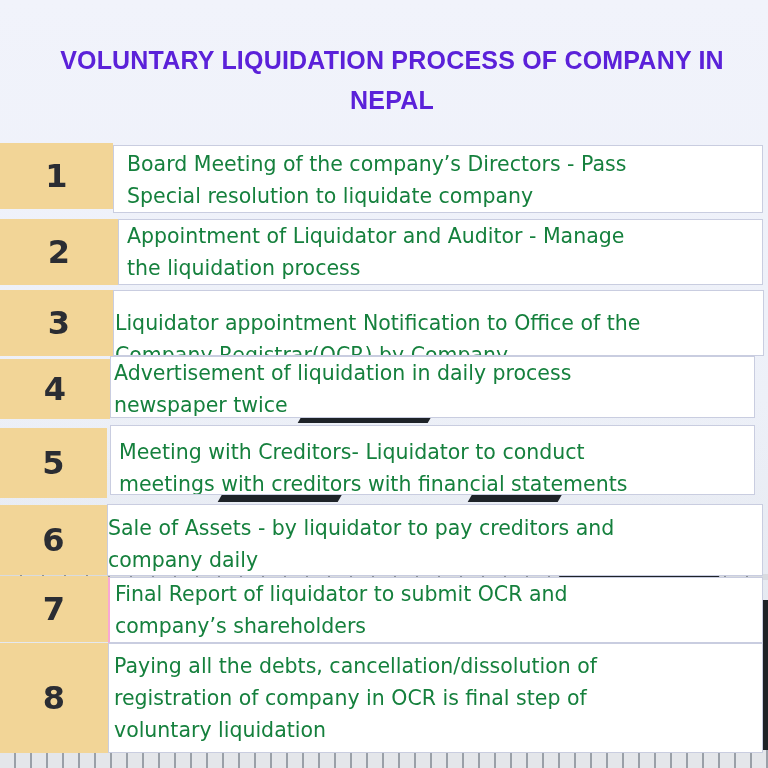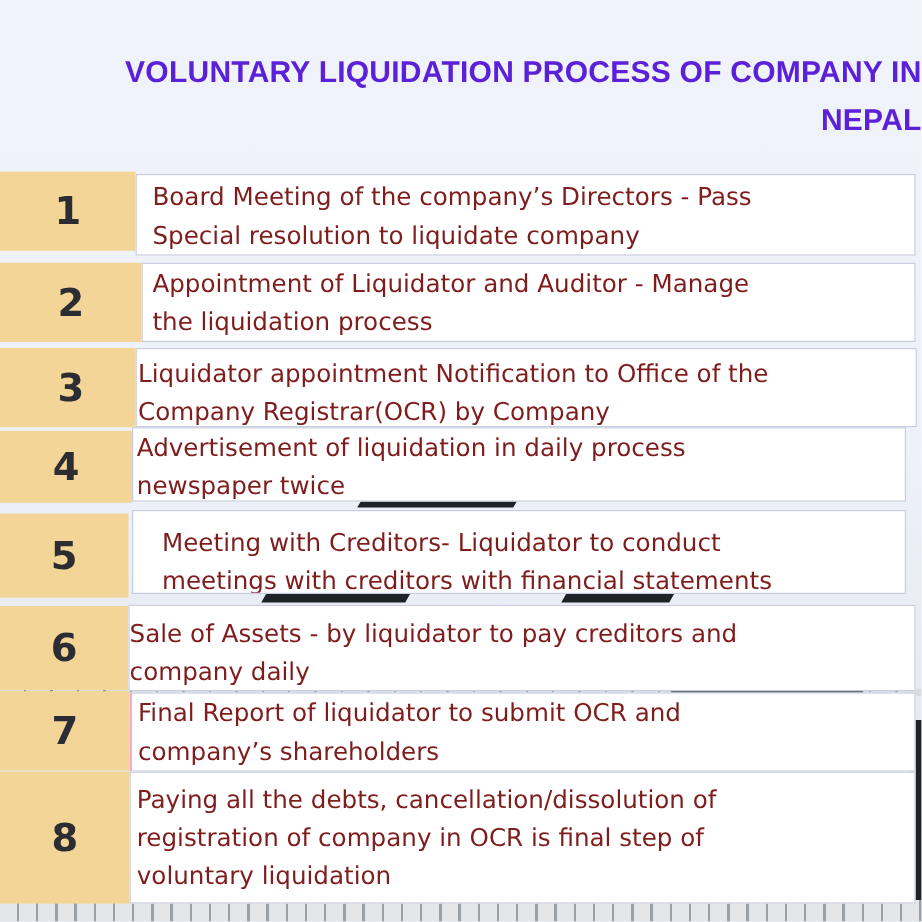--- a/index.html
+++ b/index.html
@@ -27,21 +27,21 @@
       position: absolute; left: 0; top: 574px; width: 768px; height: 6px;
       background: repeating-linear-gradient(90deg, #d8dbe0 0px, #d8dbe0 20px, #8c9299 20px, #8c9299 22px);
     }
     .bg-right-dark {
       position: absolute; right: 0; top: 600px; width: 10px; height: 150px;
       background: #1f2327;
     }
 
     .title {
       position: absolute; left: 0; top: 40px; width: 768px;
-      text-align: right;
+      text-align: center;
       color: #5b21d9;
       font-family: "Liberation Sans", "DejaVu Sans", sans-serif;
       font-weight: 700;
       font-size: 25px;
       line-height: 40px;
       letter-spacing: 0.2px;
       padding-left: 16px;
     }
 
     .num-box {
@@ -50,21 +50,21 @@
       color: #2b2d33;
       font-family: "DejaVu Sans", sans-serif;
       font-weight: 700;
       font-size: 32px;
       display: flex; align-items: center; justify-content: center;
     }
     .text-box {
       position: absolute;
       background: #ffffff;
       border: 1px solid #c9cde0;
-      color: #7f1d1d;
+      color: #15803d;
       font-family: "DejaVu Sans", sans-serif;
       font-size: 20.5px;
       line-height: 32px;
       white-space: pre-line;
       overflow: hidden;
     }
   </style>
 </head>
 <body>
 
@@ -87,33 +87,33 @@
 
 <div class="num-box" style="left:0; top:219px; width:118px; height:66px;">
   <span>2</span>
 </div>
 <div class="text-box" style="left:118px; top:219px; width:645px; height:66px; padding:0 0 4px 8px;">Appointment of Liquidator and Auditor - Manage
 the liquidation process</div>
 
 <div class="num-box" style="left:0; top:290px; width:118px; height:66px;">
   <span>3</span>
 </div>
-<div class="text-box" style="left:113px; top:290px; width:651px; height:66px; padding:4px 0 0 1px;"> Liquidator appointment Notification to Office of the
+<div class="text-box" style="left:113px; top:290px; width:651px; height:66px; padding:16px 0 0 1px;"> Liquidator appointment Notification to Office of the
 Company Registrar(OCR)  by Company</div>
 
 <div class="num-box" style="left:0; top:359px; width:110px; height:60px;">
   <span>4</span>
 </div>
 <div class="text-box" style="left:110px; top:356px; width:645px; height:62px; padding:0 0 0 3px;">Advertisement of liquidation in daily process
 newspaper twice</div>
 
 <div class="num-box" style="left:0; top:428px; width:107px; height:70px;">
   <span>5</span>
 </div>
-<div class="text-box" style="left:110px; top:425px; width:645px; height:70px; padding:10px 0 0 24px;">Meeting with Creditors- Liquidator to conduct
+<div class="text-box" style="left:110px; top:425px; width:645px; height:70px; padding:10px 0 0 8px;">Meeting with Creditors- Liquidator to conduct
 meetings with creditors with financial statements</div>
 
 <div class="num-box" style="left:0; top:505px; width:107px; height:70px;">
   <span>6</span>
 </div>
 <div class="text-box" style="left:107px; top:504px; width:656px; height:72px; padding:7px 0 0 0;">Sale of Assets - by liquidator to pay creditors and
 company daily</div>
 
 <div class="num-box" style="left:0; top:576px; width:108px; height:66px;">
   <span>7</span>

